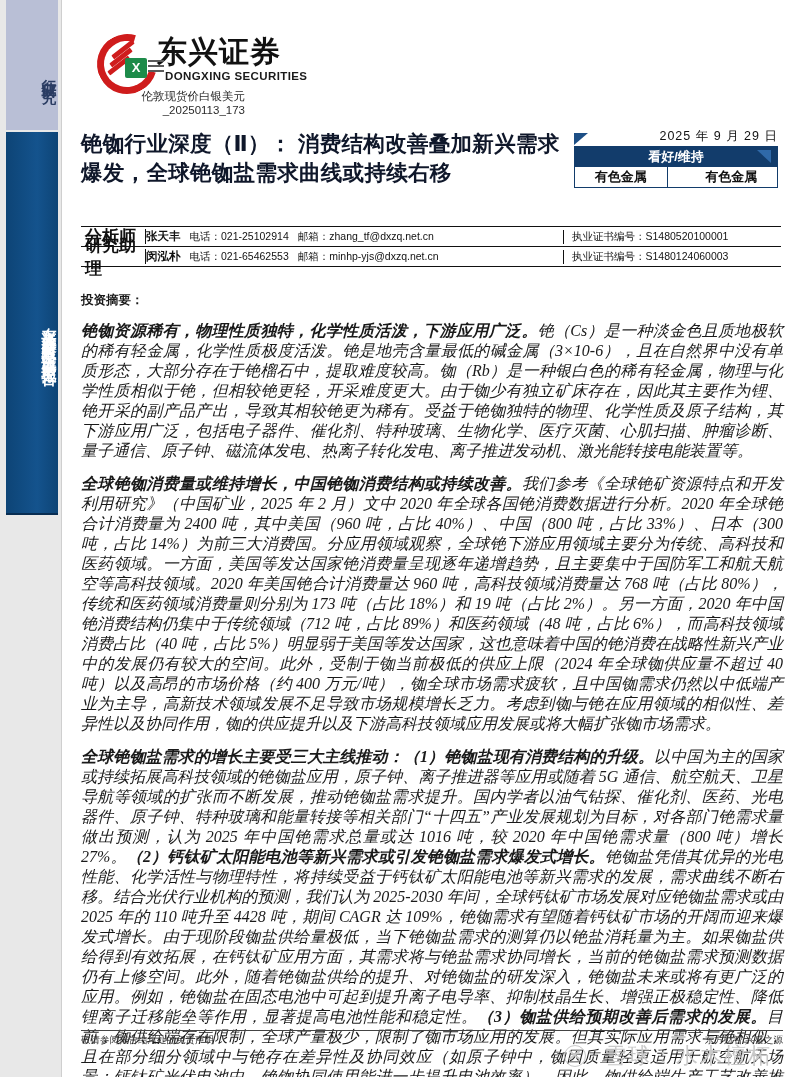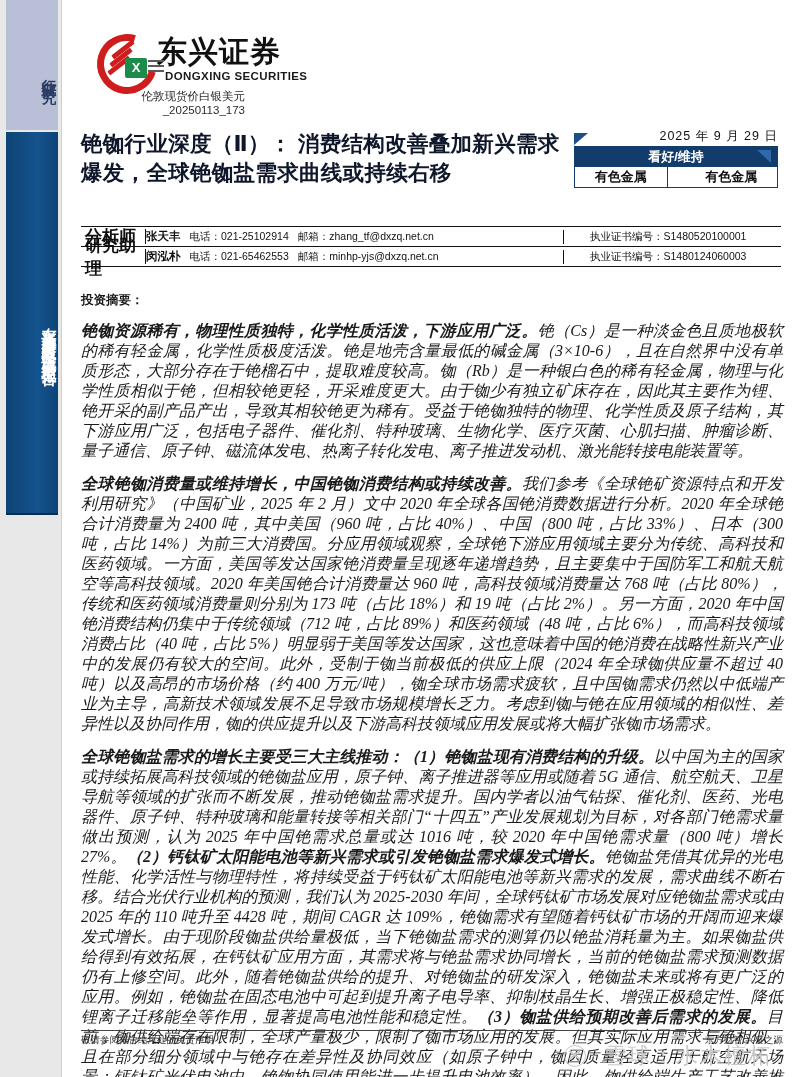--- a/index.html
+++ b/index.html
@@ -149,21 +149,21 @@
     width:64px;font-size:17px;font-weight:bold;color:#111;
     padding-left:4px;box-sizing:border-box;
   }
   .acell-main{
     flex:1;font-size:10.5px;color:#111;
     border-left:.8px solid #111;padding-left:0;box-sizing:border-box;
     white-space:nowrap;overflow:hidden;
   }
   .acell-cert{
     width:218px;font-size:10.5px;color:#111;
-    border-left:.8px solid #111;padding-left:26px;box-sizing:border-box;
+    border-left:.8px solid #111;padding-left:8px;box-sizing:border-box;
     white-space:nowrap;
   }
   .acell-main .nm{font-weight:bold;font-size:11.5px;}
   .acell-main .sep{display:inline-block;width:9px;}
 
   
   #body{
     position:absolute;left:18px;top:292px;width:702px;
     color:#1a1a1a;
   }

